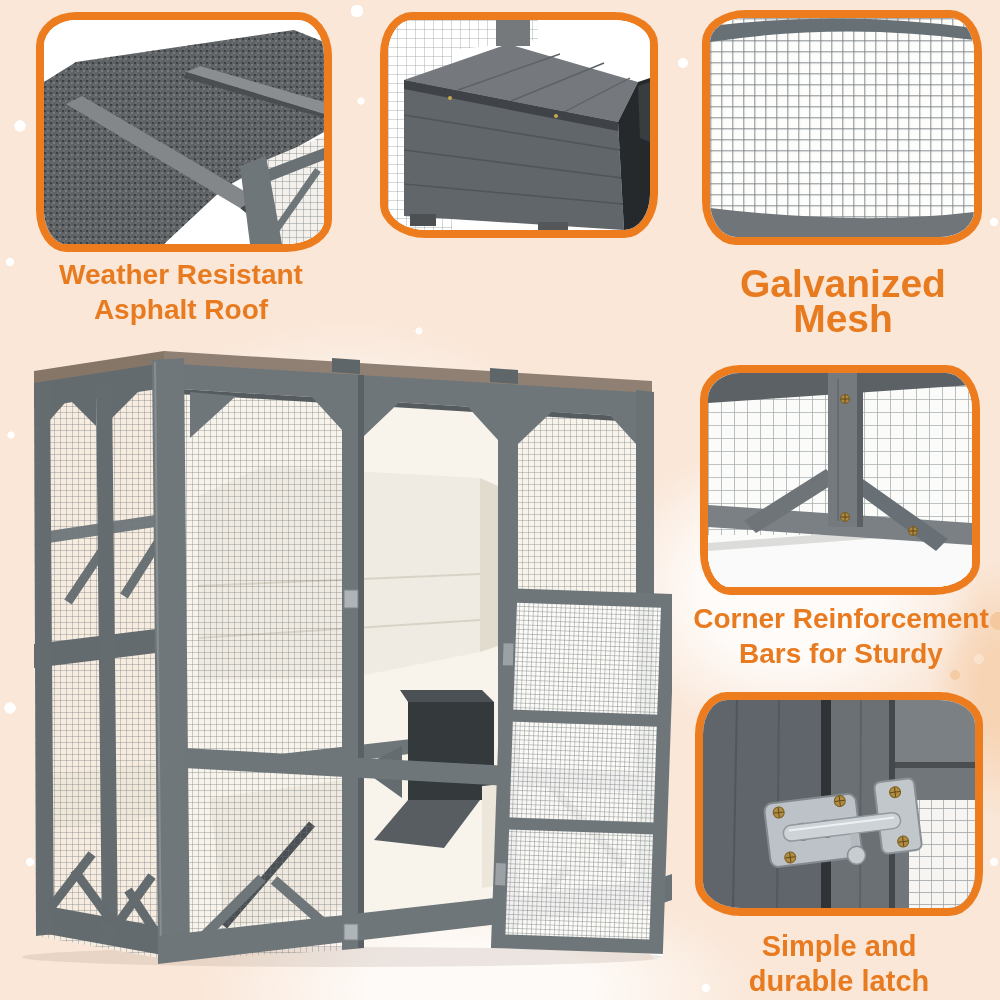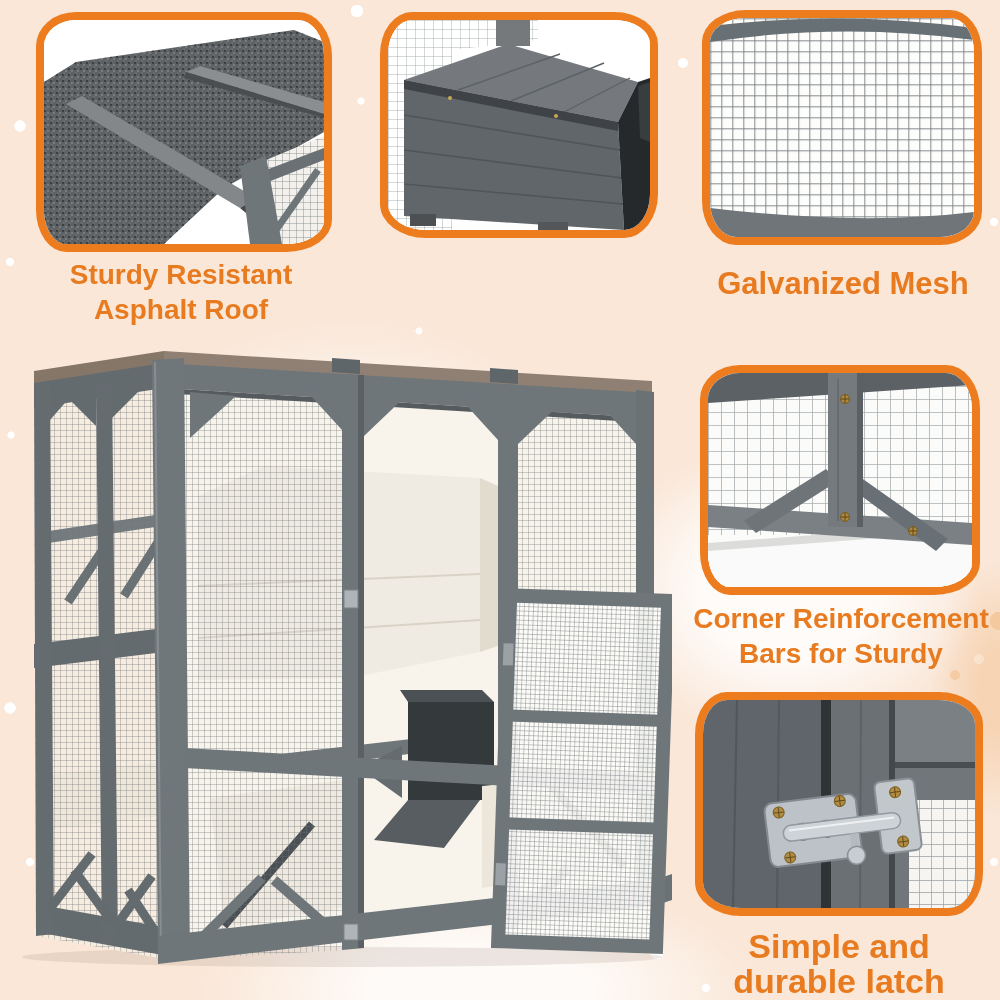--- a/index.html
+++ b/index.html
@@ -65,23 +65,23 @@
     position:absolute;
     color:#e87b20;
     font-weight:700;
     text-align:center;
     white-space:pre-line;
     line-height:35px;
     letter-spacing:0px;
   }
   .t1{left:16px;top:257px;width:330px;font-size:28px;}
   .t2{left:374px;top:257px;width:290px;font-size:28px;}
-  .t3{left:688px;top:266px;width:310px;font-size:31px;}
+  .t3{left:688px;top:266px;width:310px;font-size:39px;}
   .t4{left:658px;top:601px;width:366px;font-size:28px;}
-  .t5{left:692px;top:929px;width:294px;font-size:34px;}
+  .t5{left:692px;top:929px;width:294px;font-size:29px;}
   .product-photo{
     position:absolute;left:12px;top:346px;width:660px;height:622px;
   }
 </style>
 </head>
 <body>
 
 <div class="canvas">
   <div class="bg"></div>
 
@@ -334,20 +334,20 @@
       <rect x="492" y="252" width="158" height="346" fill="rgba(253,252,249,0.92)"></rect>
       <rect x="492" y="252" width="158" height="346" fill="url(#md)"></rect>
       <rect x="492" y="252" width="158" height="346" fill="none" stroke="#6f767a" stroke-width="14"></rect>
       <rect x="496" y="366" width="150" height="12" fill="#6f767a"></rect>
       <rect x="496" y="474" width="150" height="12" fill="#6f767a"></rect>
       <rect x="487" y="300" width="10" height="22" fill="#9ba1a5"></rect>
       <rect x="487" y="520" width="10" height="22" fill="#9ba1a5"></rect>
     </g>
   </svg>
 
-  <div class="feature-title t1">Sturdy Resistant
+  <div class="feature-title t1">Weather Resistant
 Asphalt Roof</div>
   <div class="feature-title t3">Galvanized Mesh</div>
   <div class="feature-title t4">Corner Reinforcement
 Bars for Sturdy</div>
   <div class="feature-title t5">Simple and
 durable latch</div>
 </div>
 
 </body></html>

